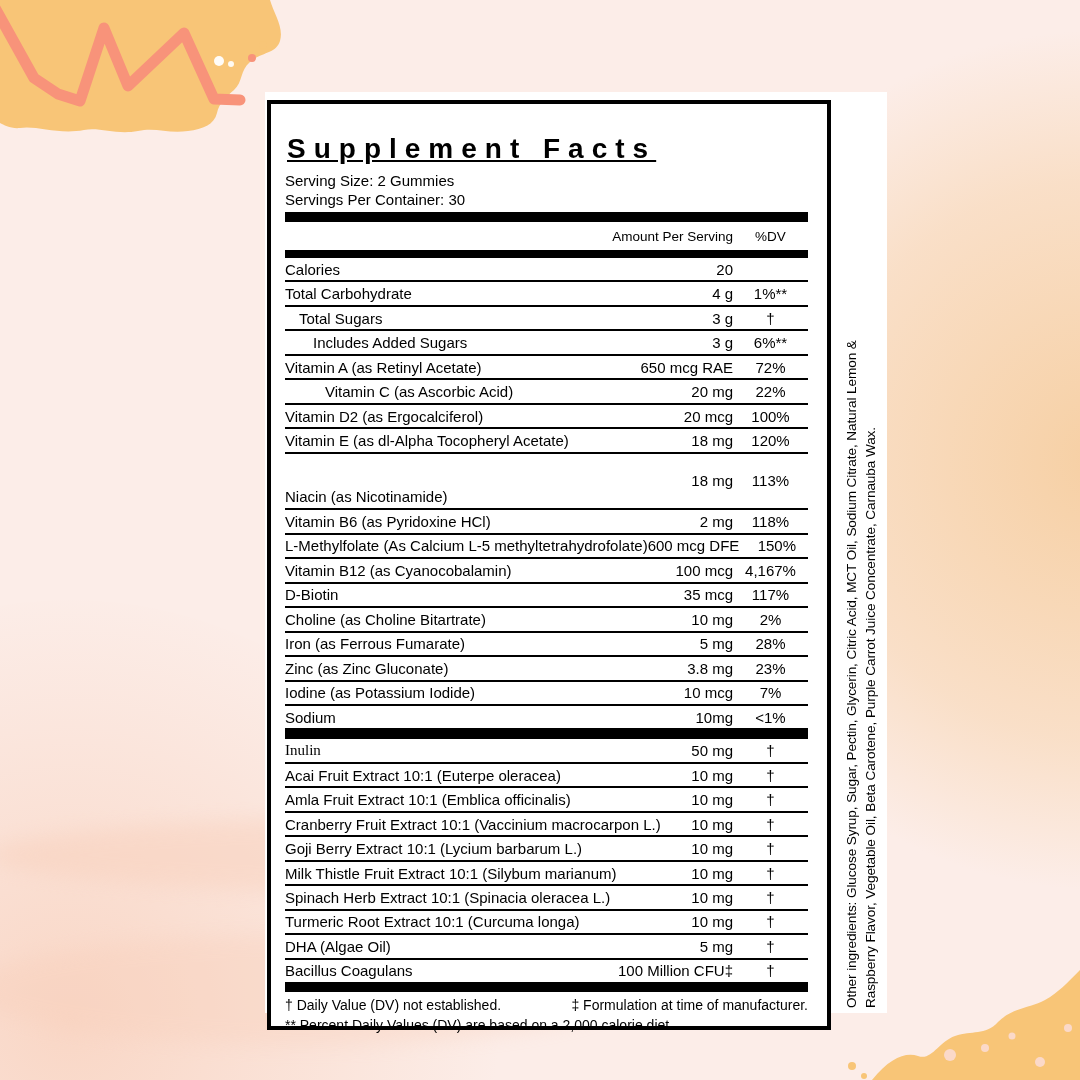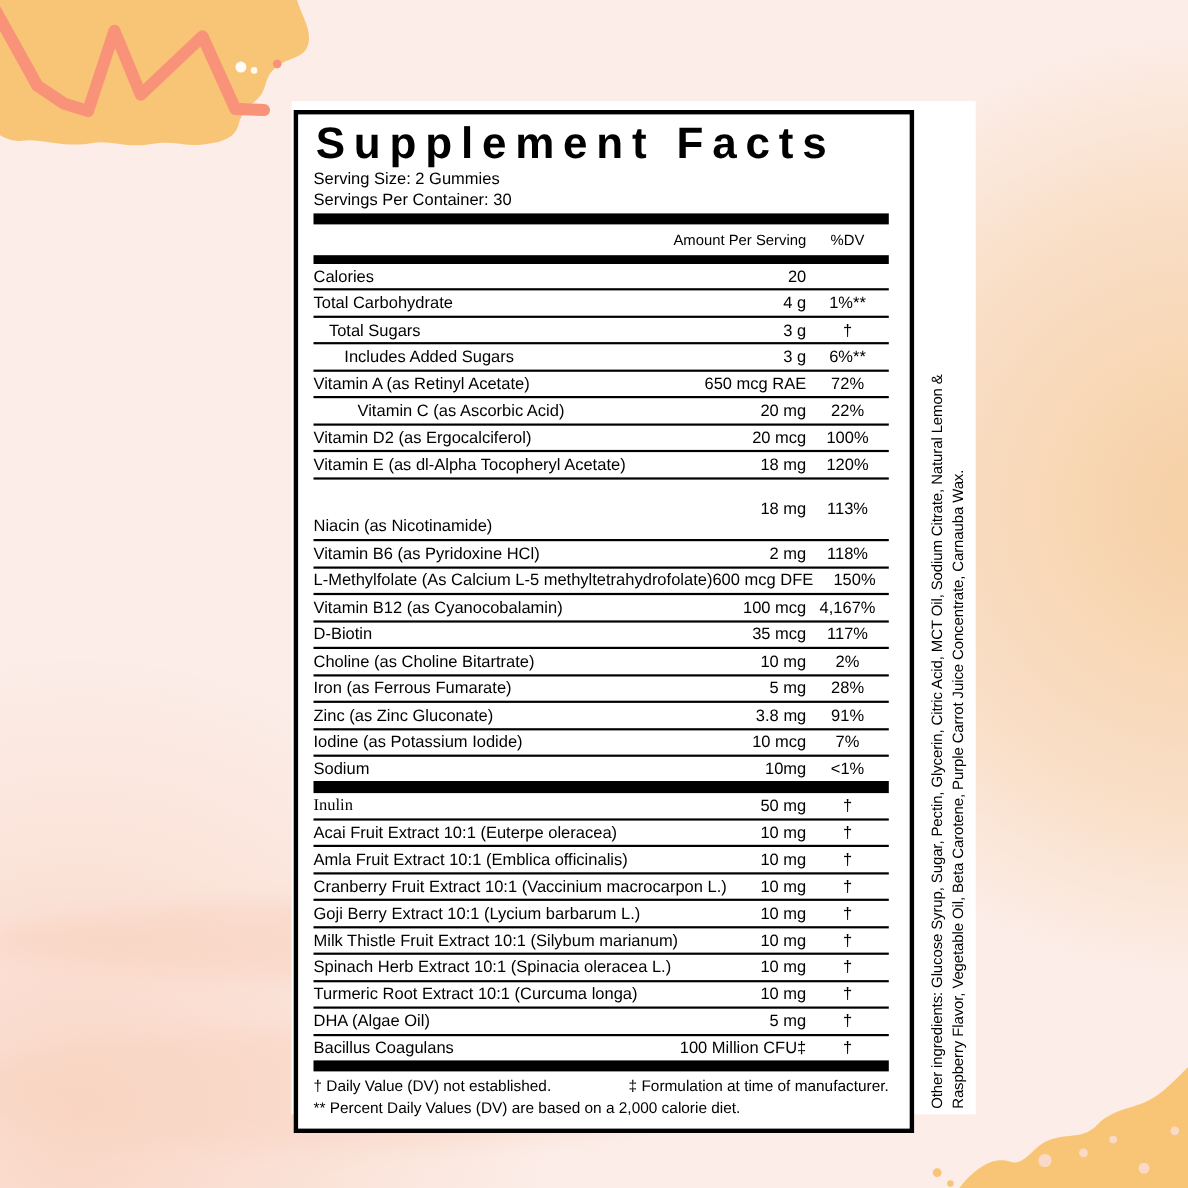--- a/index.html
+++ b/index.html
@@ -6,22 +6,22 @@
   html,body { width:1080px; height:1080px; }
   body { font-family: "Liberation Sans", sans-serif; color:#000; }
   .stage { position:relative; width:1080px; height:1080px; overflow:hidden; background:#FCEDE8; }
   svg.bg { position:absolute; inset:0; }
 
   .card-strip { position:absolute; left:265px; top:92px; width:622px; height:921px; background:#fff; }
 
   .facts-box { position:absolute; left:267px; top:100px; width:564px; height:930px;
                background:#fff; border:4px solid #000; padding:4px 19px 0 14px; }
 
-  .fb-title { font-size:40px; font-weight:bold; letter-spacing:8px; line-height:46px;
-              margin:0 0 0 2px; white-space:nowrap; }
+  .fb-title { font-size:28px; font-weight:bold; letter-spacing:8px; line-height:46px;
+              margin:18px 0 0 2px; white-space:nowrap;text-decoration:underline; }
   .fb-serving { font-size:15px; line-height:18.5px; }
 
   .bar { background:#000; width:100%; }
   .bar-lg { height:10px; margin-top:3px; }
   .bar-md { height:8px; }
   .bar-bottom { height:10px; }
 
   .hdr-row { display:flex; align-items:center; height:28px; font-size:13.5px; }
   .c-name { flex:1 1 auto; white-space:nowrap; }
   .c-amt  { flex:0 0 auto; white-space:nowrap; text-align:right; }
@@ -180,21 +180,21 @@
     <div class="c-dv">2%</div>
   </div>
         <div class="row">
     <div class="c-name" style="padding-left: 0px;">Iron (as Ferrous Fumarate)</div>
     <div class="c-amt">5 mg</div>
     <div class="c-dv">28%</div>
   </div>
         <div class="row">
     <div class="c-name" style="padding-left: 0px;">Zinc (as Zinc Gluconate)</div>
     <div class="c-amt">3.8 mg</div>
-    <div class="c-dv">91%</div>
+    <div class="c-dv">23%</div>
   </div>
         <div class="row">
     <div class="c-name" style="padding-left: 0px;">Iodine (as Potassium Iodide)</div>
     <div class="c-amt">10 mcg</div>
     <div class="c-dv">7%</div>
   </div>
         <div class="row">
     <div class="c-name" style="padding-left: 0px;">Sodium</div>
     <div class="c-amt">10mg</div>
     <div class="c-dv">&lt;1%</div>

